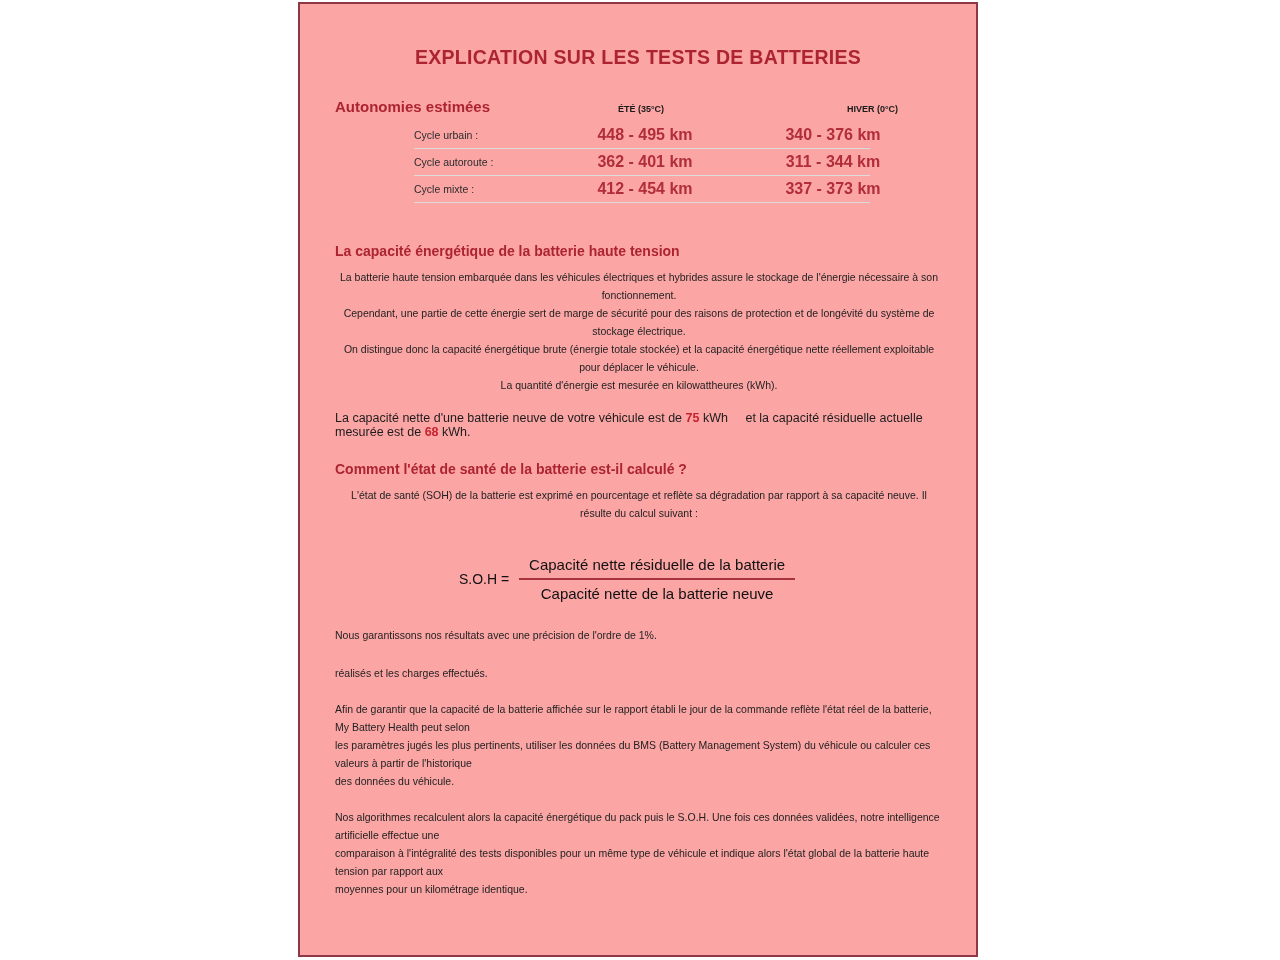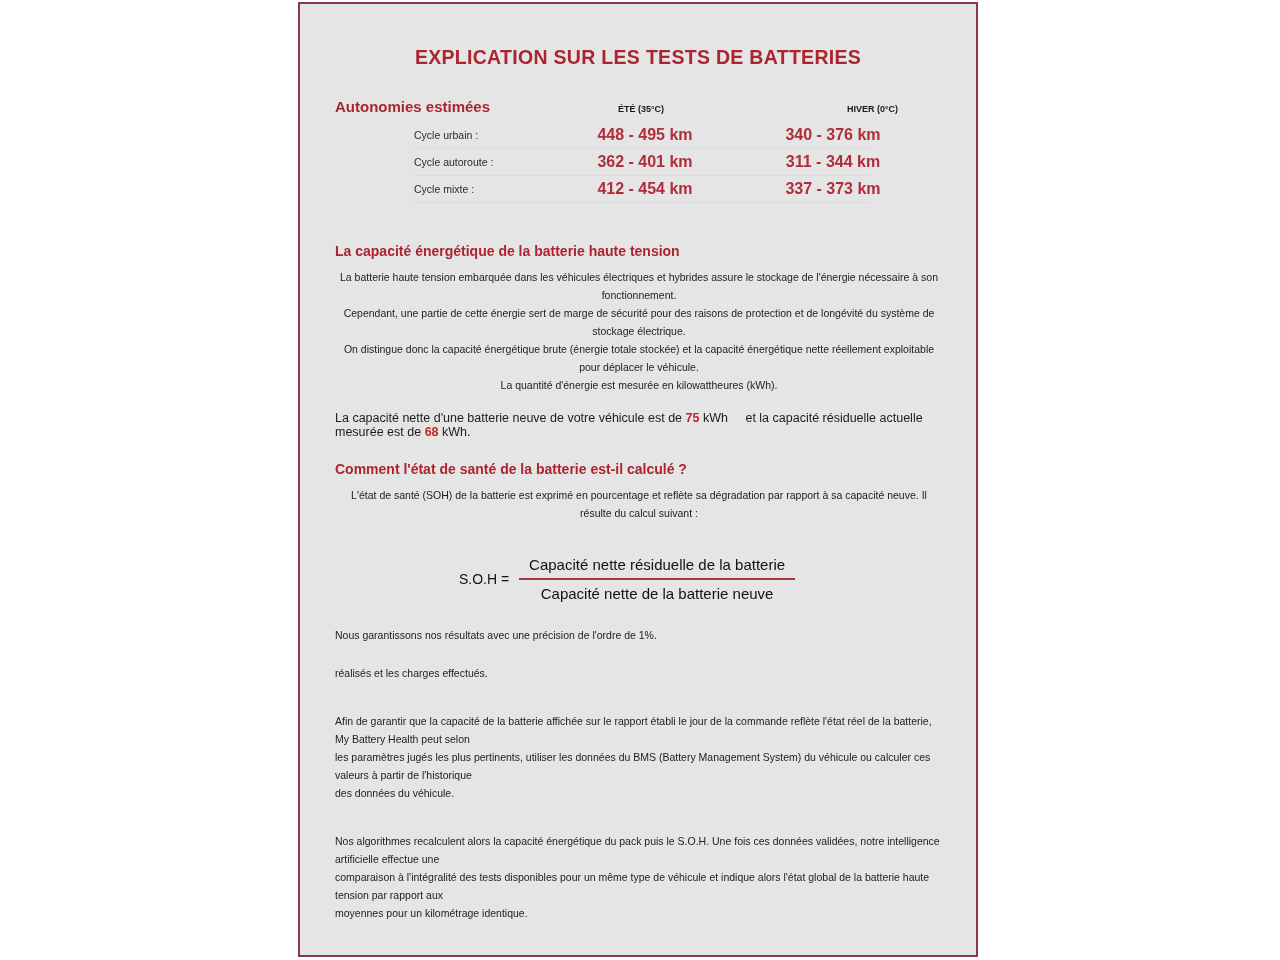--- a/index.html
+++ b/index.html
@@ -3,21 +3,21 @@
 <meta charset="utf-8">
 <style>
   html,body{margin:0;padding:0;}
   body{
     width:1280px;height:960px;background:#ffffff;position:relative;
     font-family:"Liberation Sans","DejaVu Sans",sans-serif;color:#222;
     -webkit-font-smoothing:antialiased;
   }
   .page{
     position:absolute;left:298px;top:2px;width:680px;height:955px;
-    background:#e5e5e5;border:2px solid #8e3745;box-sizing:border-box;overflow:hidden;
+    background:#fca5a5;border:2px solid #8e3745;box-sizing:border-box;overflow:hidden;
   }
   .doc-title{
     margin-top:42px;text-align:center;font-size:19.5px;font-weight:bold;
     color:#ac2430;letter-spacing:.3px;
   }
   .content{padding:0 33px 0 35px;}
 
   
   .autonomy{margin-top:29px;}
   .a-head{display:flex;align-items:baseline;gap:33px;}
@@ -39,21 +39,21 @@
   .kwh-val{color:#c42430;font-weight:bold;}
   .kwh-sp{display:inline-block;width:14px;}
   .s2{margin-top:22px;}
   .formula{display:flex;justify-content:center;align-items:center;margin-top:34px;transform:translateX(-12px);}
   .f-lhs{font-size:14px;color:#111;margin-right:10px;}
   .frac{display:flex;flex-direction:column;align-items:center;}
   .frac-num,.frac-den{font-size:15px;color:#111;padding:0 10px;}
   .frac-bar{height:2px;background:#a83240;align-self:stretch;margin:5px 0;}
   .guarantee{margin-top:27px;font-size:10.5px;color:#222;}
   .s3{margin-top:23px;}
-  .para{margin-top:30px;}
+  .para{margin-top:18px;}
   .para.first{margin-top:9px;}
 </style>
 </head>
 <body>
 
 <div class="page">
 
   <div class="doc-title">EXPLICATION SUR LES TESTS DE BATTERIES</div>
 
   <div class="content">

